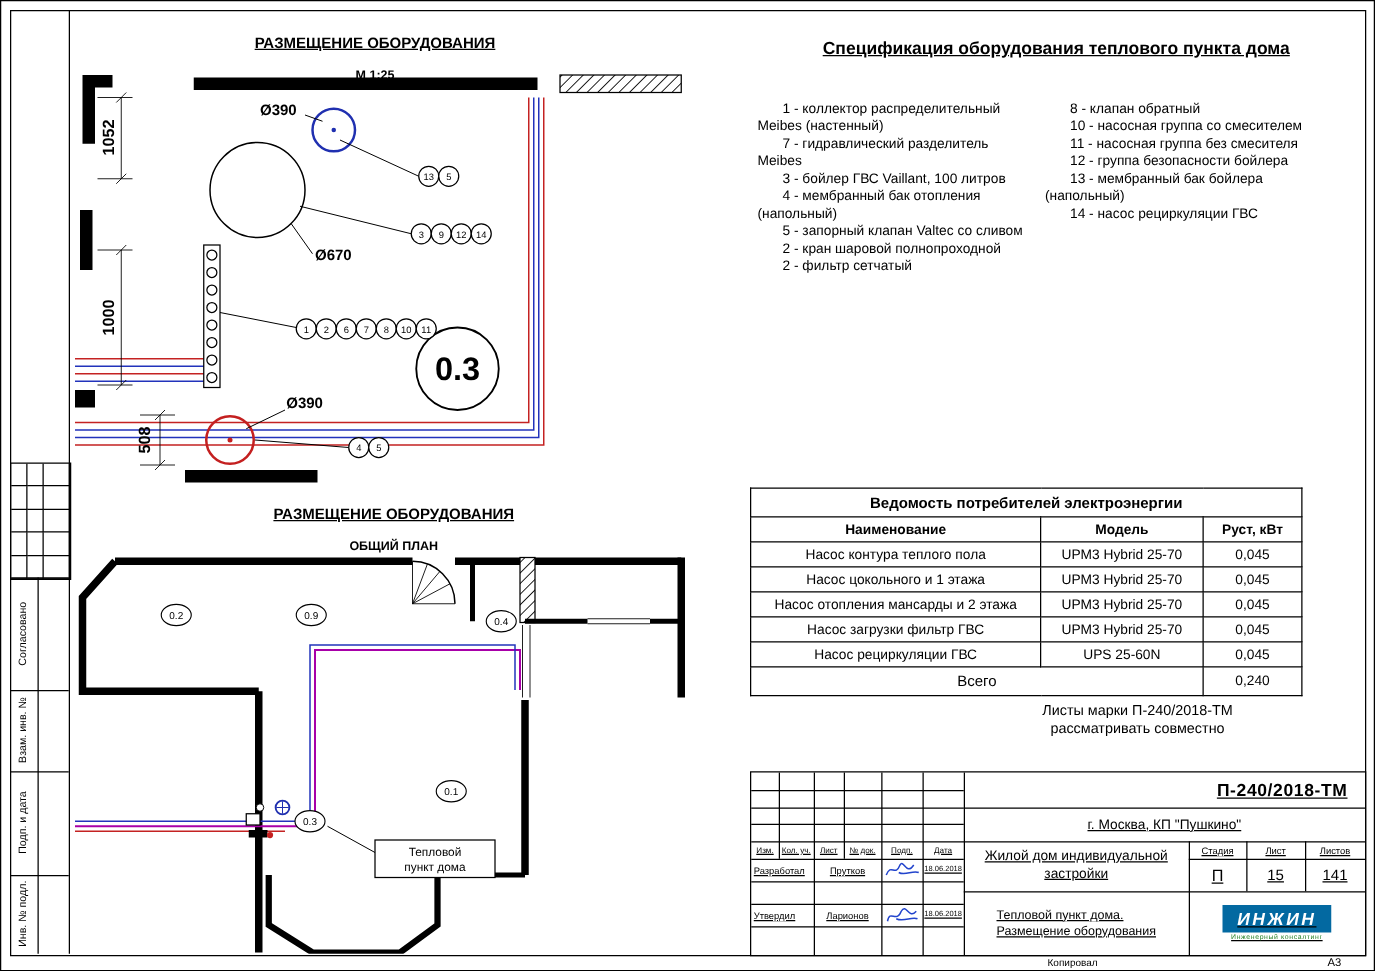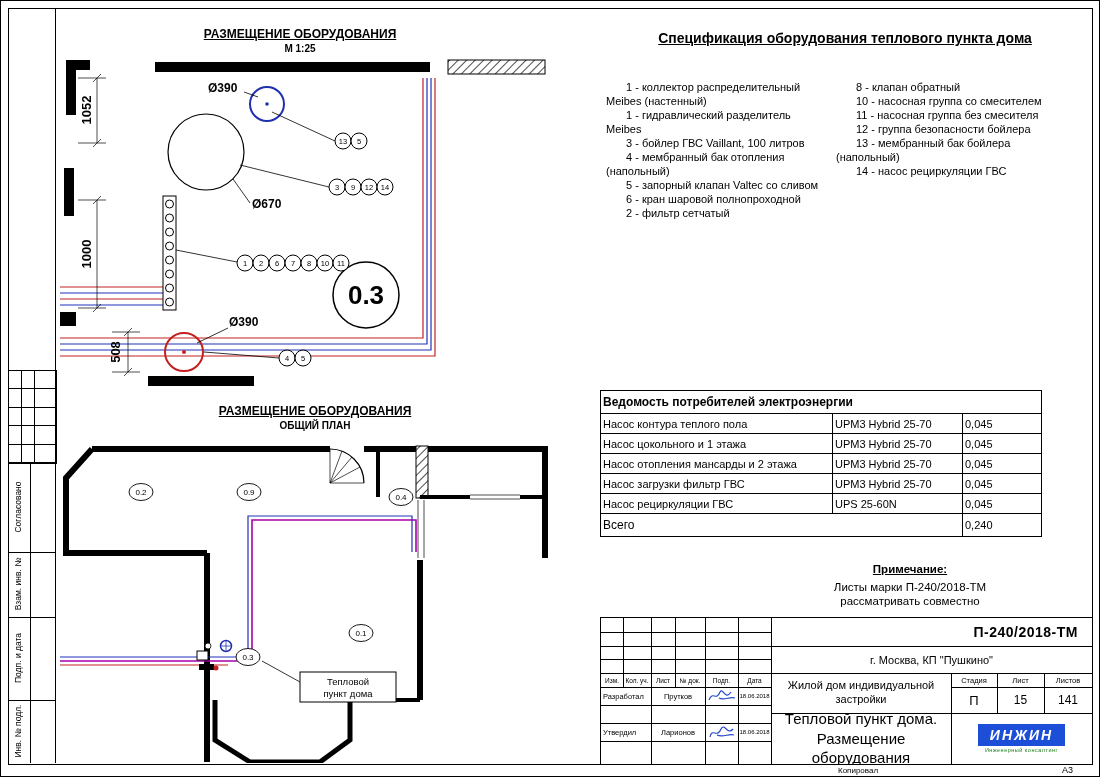--- a/index.html
+++ b/index.html
@@ -11,49 +11,49 @@
   .frame-left{position:absolute;left:55px;top:8px;height:755px;width:0;border-left:1.5px solid #000;}
   .vlabel{position:absolute;width:120px;height:12px;text-align:center;font-size:8.5px;
           transform:rotate(-90deg);white-space:nowrap;}
   .ls-line{position:absolute;left:8px;width:47px;height:0;border-top:1px solid #000;}
   .ls-v{position:absolute;left:30px;width:0;border-left:1px solid #000;}
   .ls-grid{position:absolute;left:8px;top:370px;width:47px;height:92px;border:1px solid #000;
            display:grid;grid-template-columns:13px 13px 1fr;grid-template-rows:repeat(5,1fr);}
   .ls-grid div{border-right:1px solid #000;border-bottom:1px solid #000;}
   .ptitle{position:absolute;text-align:center;}
   .ptitle .t1{font-size:12px;font-weight:bold;text-decoration:underline;}
-  .ptitle .t2{font-size:10px;font-weight:bold;margin-top:2px;}
+  .ptitle .t2{font-size:10px;font-weight:bold;margin-top:14px;}
   .spec-title{position:absolute;left:600px;top:30px;width:490px;text-align:center;
               font-size:14px;font-weight:bold;text-decoration:underline;}
   .spec-col{position:absolute;top:80px;font-size:11px;line-height:14px;}
   .spec-item{white-space:pre-line;text-indent:20px;}
   .ptable{position:absolute;left:600px;top:390px;width:441px;border-collapse:collapse;
           font-size:11px;border:1.5px solid #000;table-layout:fixed;}
-  .ptable td{border:1px solid #000;padding:1px 2px;height:17px;overflow:hidden;}
+  .ptable td{border:1px solid #000;text-align:center;padding:1px 2px;height:17px;overflow:hidden;}
   .ptable .t{font-weight:bold;font-size:12px;height:20px;}
   .ptable .h{font-weight:bold;}
   .note{position:absolute;left:770px;top:562px;width:280px;text-align:center;font-size:11.5px;line-height:14px;}
   .note .nt{font-weight:bold;text-decoration:underline;margin-bottom:4px;}
   .stamp{position:absolute;left:600px;top:617px;width:491px;height:146px;border:1.5px solid #000;}
   .tl-v{position:absolute;width:0;border-left:1px solid #000;}
   .tl-v.th{border-left-width:1.5px;}
   .tl-h{position:absolute;height:0;border-top:1px solid #000;}
   .cell{position:absolute;display:flex;align-items:center;justify-content:center;
-        box-sizing:border-box;overflow:hidden;}
+        box-sizing:border-box;overflow:hidden;text-decoration:underline;}
   .docnum{font-size:14px;font-weight:bold;letter-spacing:.5px;justify-content:flex-end;padding-right:14px;}
   .loc{font-size:11px;}
   .gh{font-size:6.5px;}
   .role{font-size:7.5px;justify-content:flex-start;padding-left:2px;}
   .pname{font-size:7.5px;}
   .pdate{font-size:6px;}
   .proj{font-size:11px;text-align:center;line-height:1.25;}
   .sv{font-size:12px;}
-  .dtitle{font-size:15px;text-align:center;white-space:pre-line;line-height:1.3;}
+  .dtitle{font-size:10px;text-align:left;white-space:pre-line;line-height:1.3;}
   .logo-wrap{flex-direction:column;}
-  .logo-red{background:#1d4ed8;color:#fff;font-weight:bold;font-style:italic;font-size:14px;
+  .logo-red{background:#0369a1;color:#fff;font-weight:bold;font-style:italic;font-size:14px;
             letter-spacing:2px;padding:3px 12px;}
   .logo-sub{color:#1e7d1e;font-size:5.5px;margin-top:1px;letter-spacing:.5px;}
   .foot{position:absolute;font-size:8px;}
   svg{font-family:"Liberation Sans",sans-serif;}
   .ldr{stroke:#000;stroke-width:.8;fill:none;}
   .thin{stroke:#000;stroke-width:.7;fill:none;}
   .tag{fill:#fff;stroke:#000;stroke-width:1;}
   .tagtxt{font-size:7.5px;text-anchor:middle;fill:#000;}
   .dimtxt{font-size:13px;font-weight:600;text-anchor:middle;fill:#000;}
   .diatxt{font-size:12px;font-weight:600;fill:#000;}
@@ -234,27 +234,27 @@
       <line x1="124" y1="336" x2="132" y2="328" class="thin"></line>
       <line x1="124" y1="376" x2="132" y2="368" class="thin"></line>
       <text transform="translate(120,352) rotate(-90)" class="dimtxt">508</text>
     </g>
   </svg>
 
   <div class="spec-title">Спецификация оборудования теплового пункта дома</div>
   <div class="spec-col" style="left:606px;width:232px">
     <div class="spec-item">1 - коллектор распределительный
 Meibes (настенный)</div>
-    <div class="spec-item">1 - гидравлический разделитель
+    <div class="spec-item">7 - гидравлический разделитель
 Meibes</div>
     <div class="spec-item">3 - бойлер ГВС Vaillant, 100 литров</div>
     <div class="spec-item">4 - мембранный бак отопления
 (напольный)</div>
     <div class="spec-item">5 - запорный клапан Valtec со сливом</div>
-    <div class="spec-item">6 - кран шаровой полнопроходной</div>
+    <div class="spec-item">2 - кран шаровой полнопроходной</div>
     <div class="spec-item">2 - фильтр сетчатый</div>
   </div>
   <div class="spec-col" style="left:836px;width:254px">
     <div class="spec-item">8 - клапан обратный</div>
     <div class="spec-item">10 - насосная группа со смесителем</div>
     <div class="spec-item">11 - насосная группа без смесителя</div>
     <div class="spec-item">12 - группа безопасности бойлера</div>
     <div class="spec-item">13 - мембранный бак бойлера
 (напольный)</div>
     <div class="spec-item">14 - насос рециркуляции ГВС</div>
@@ -264,20 +264,25 @@
     <colgroup>
         <col style="width:232px">
         <col style="width:130px">
         <col style="width:79px">
       </colgroup>
     <tbody>
         <tr>
           <td colspan="3" class="t">Ведомость потребителей электроэнергии</td>
         </tr>
     <tr>
+      <td class="h">Наименование</td>
+      <td class="h">Модель</td>
+      <td class="h">Руст, кВт</td>
+    </tr>
+    <tr>
       <td>Насос контура теплого пола</td>
       <td>UPM3 Hybrid 25-70</td>
       <td>0,045</td>
     </tr>
     <tr>
       <td>Насос цокольного и 1 этажа</td>
       <td>UPM3 Hybrid 25-70</td>
       <td>0,045</td>
     </tr>
     <tr>
@@ -296,21 +301,20 @@
       <td>0,045</td>
     </tr>
     <tr>
       <td colspan="2" style="height:20px;font-size:12px">Всего</td>
       <td>0,240</td>
     </tr>
   </tbody>
     </table>
 
   <div class="note">
-    <div class="nt">Примечание:</div>
     <div>Листы марки П-240/2018-ТМ</div>
     <div>рассматривать совместно</div>
   </div>
 
   <div class="ptitle" style="left:175px;top:404px;width:280px">
     <div class="t1">РАЗМЕЩЕНИЕ ОБОРУДОВАНИЯ</div>
     <div class="t2" style="text-decoration:none">ОБЩИЙ ПЛАН</div>
   </div>
 
   <svg class="abs" style="left:58px;top:432px" width="510" height="331" viewBox="58 432 510 331">

